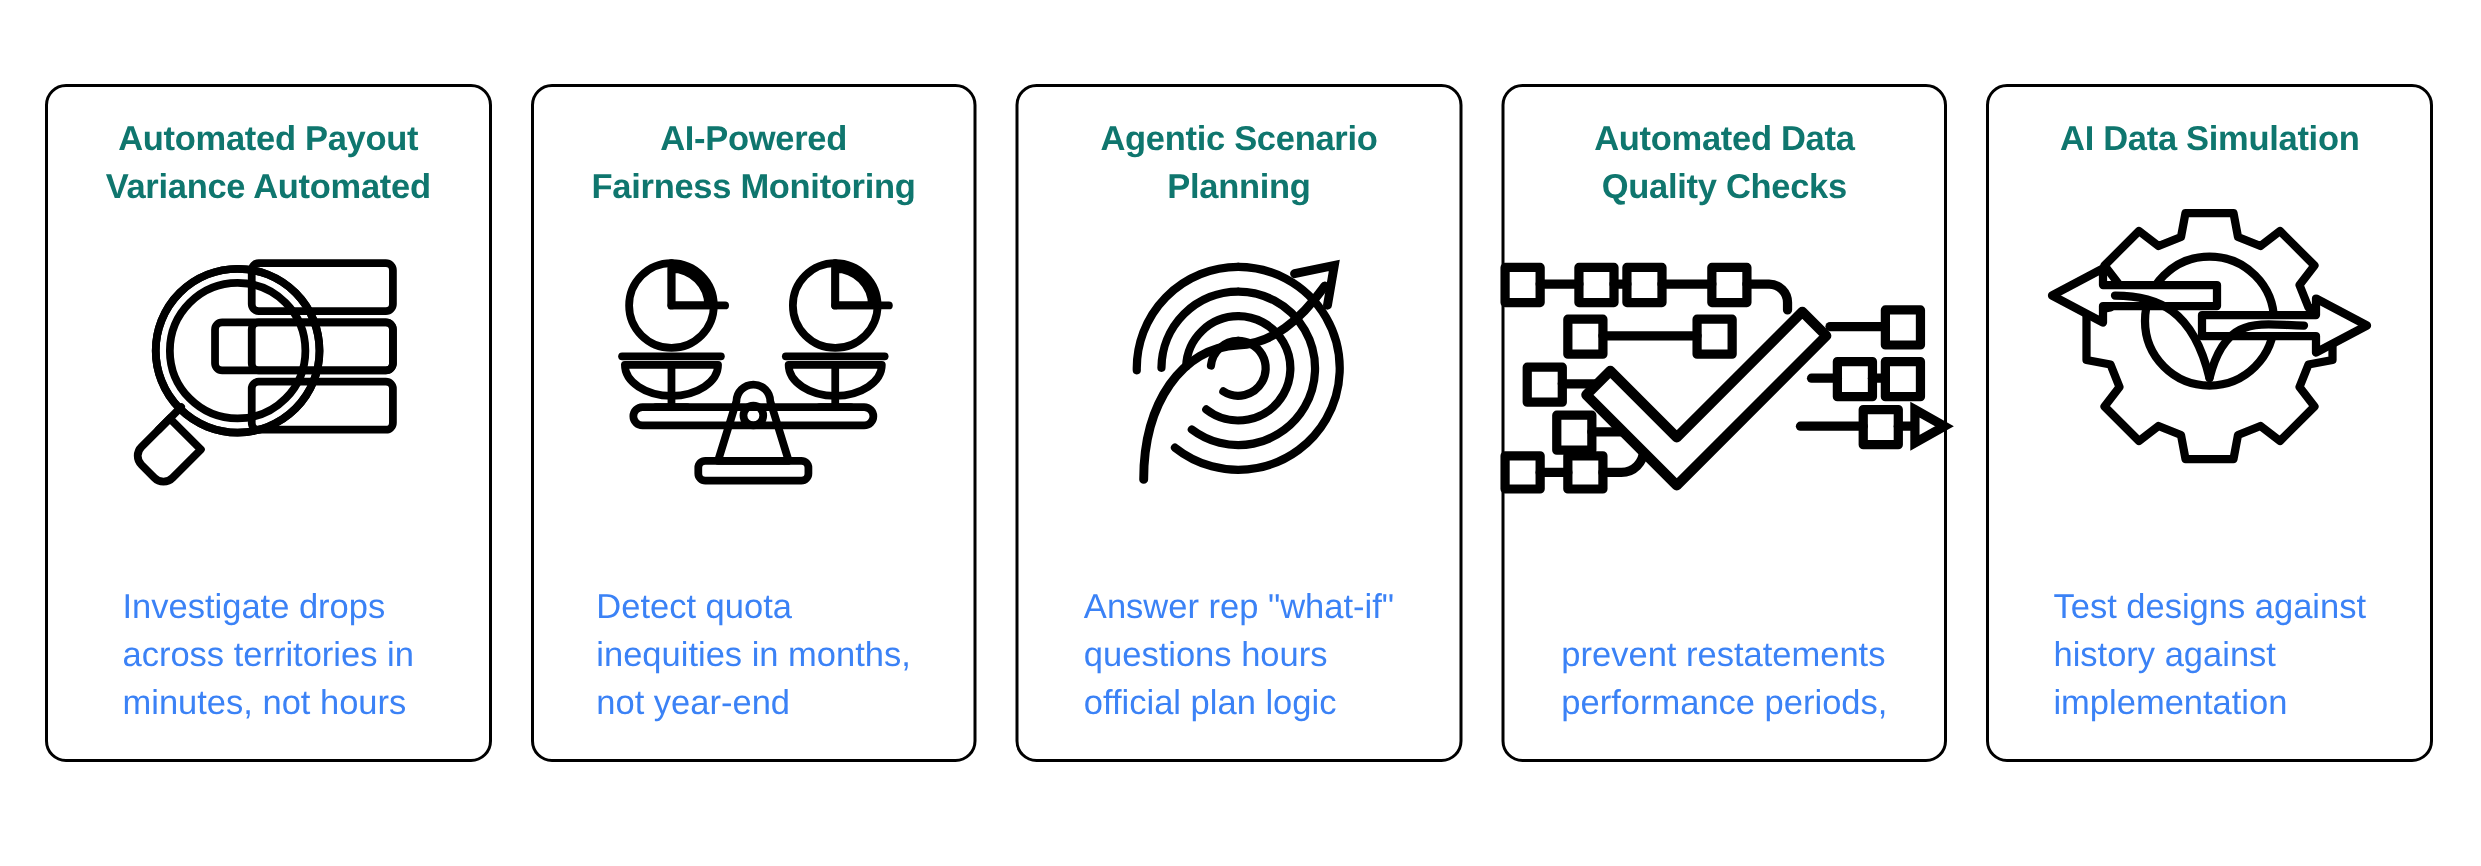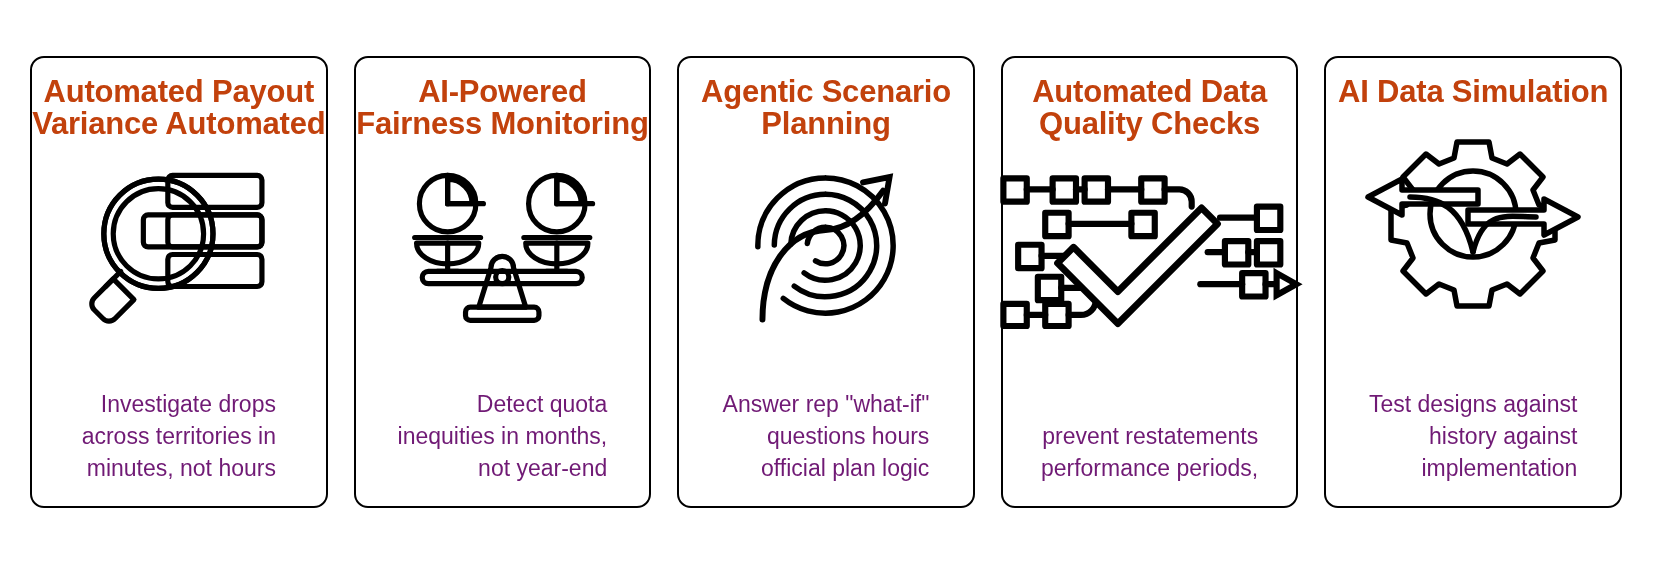--- a/index.html
+++ b/index.html
@@ -36,28 +36,28 @@
     border-radius: 14px;
     background: #ffffff;
     display: flex;
     flex-direction: column;
     align-items: center;
     padding: 18px 4px 22px 4px;
     position: relative;
   }
 
   .card-title {
-    font-size: 31px;
+    font-size: 23px;
     font-weight: bold;
     line-height: 32px;
     text-align: center;
     letter-spacing: -0.2px;
     white-space: nowrap;
     margin: 0;
-    color: #c2410c;
+    color: #0f766e;
   }
   .card-title .tl {
     display: block;
     white-space: nowrap;
   }
 
   .card-icon {
     flex: 0 0 auto;
     margin-top: 26px;
     margin-bottom: 8px;
@@ -72,23 +72,23 @@
     height: 160px;
     width: auto;
     overflow: visible;
   }
 
   .card-desc {
     margin: 0;
     margin-top: auto;
     font-size: 23px;
     line-height: 32px;
-    text-align: right;
-    white-space: nowrap;
-    color: #701a75;
+    text-align: left;
+    white-space: nowrap;
+    color: #3b82f6;
   }
   .card-desc .dl {
     display: block;
     white-space: nowrap;
   }
 </style>
 </head>
 <body>
 
 <div id="card-grid">

